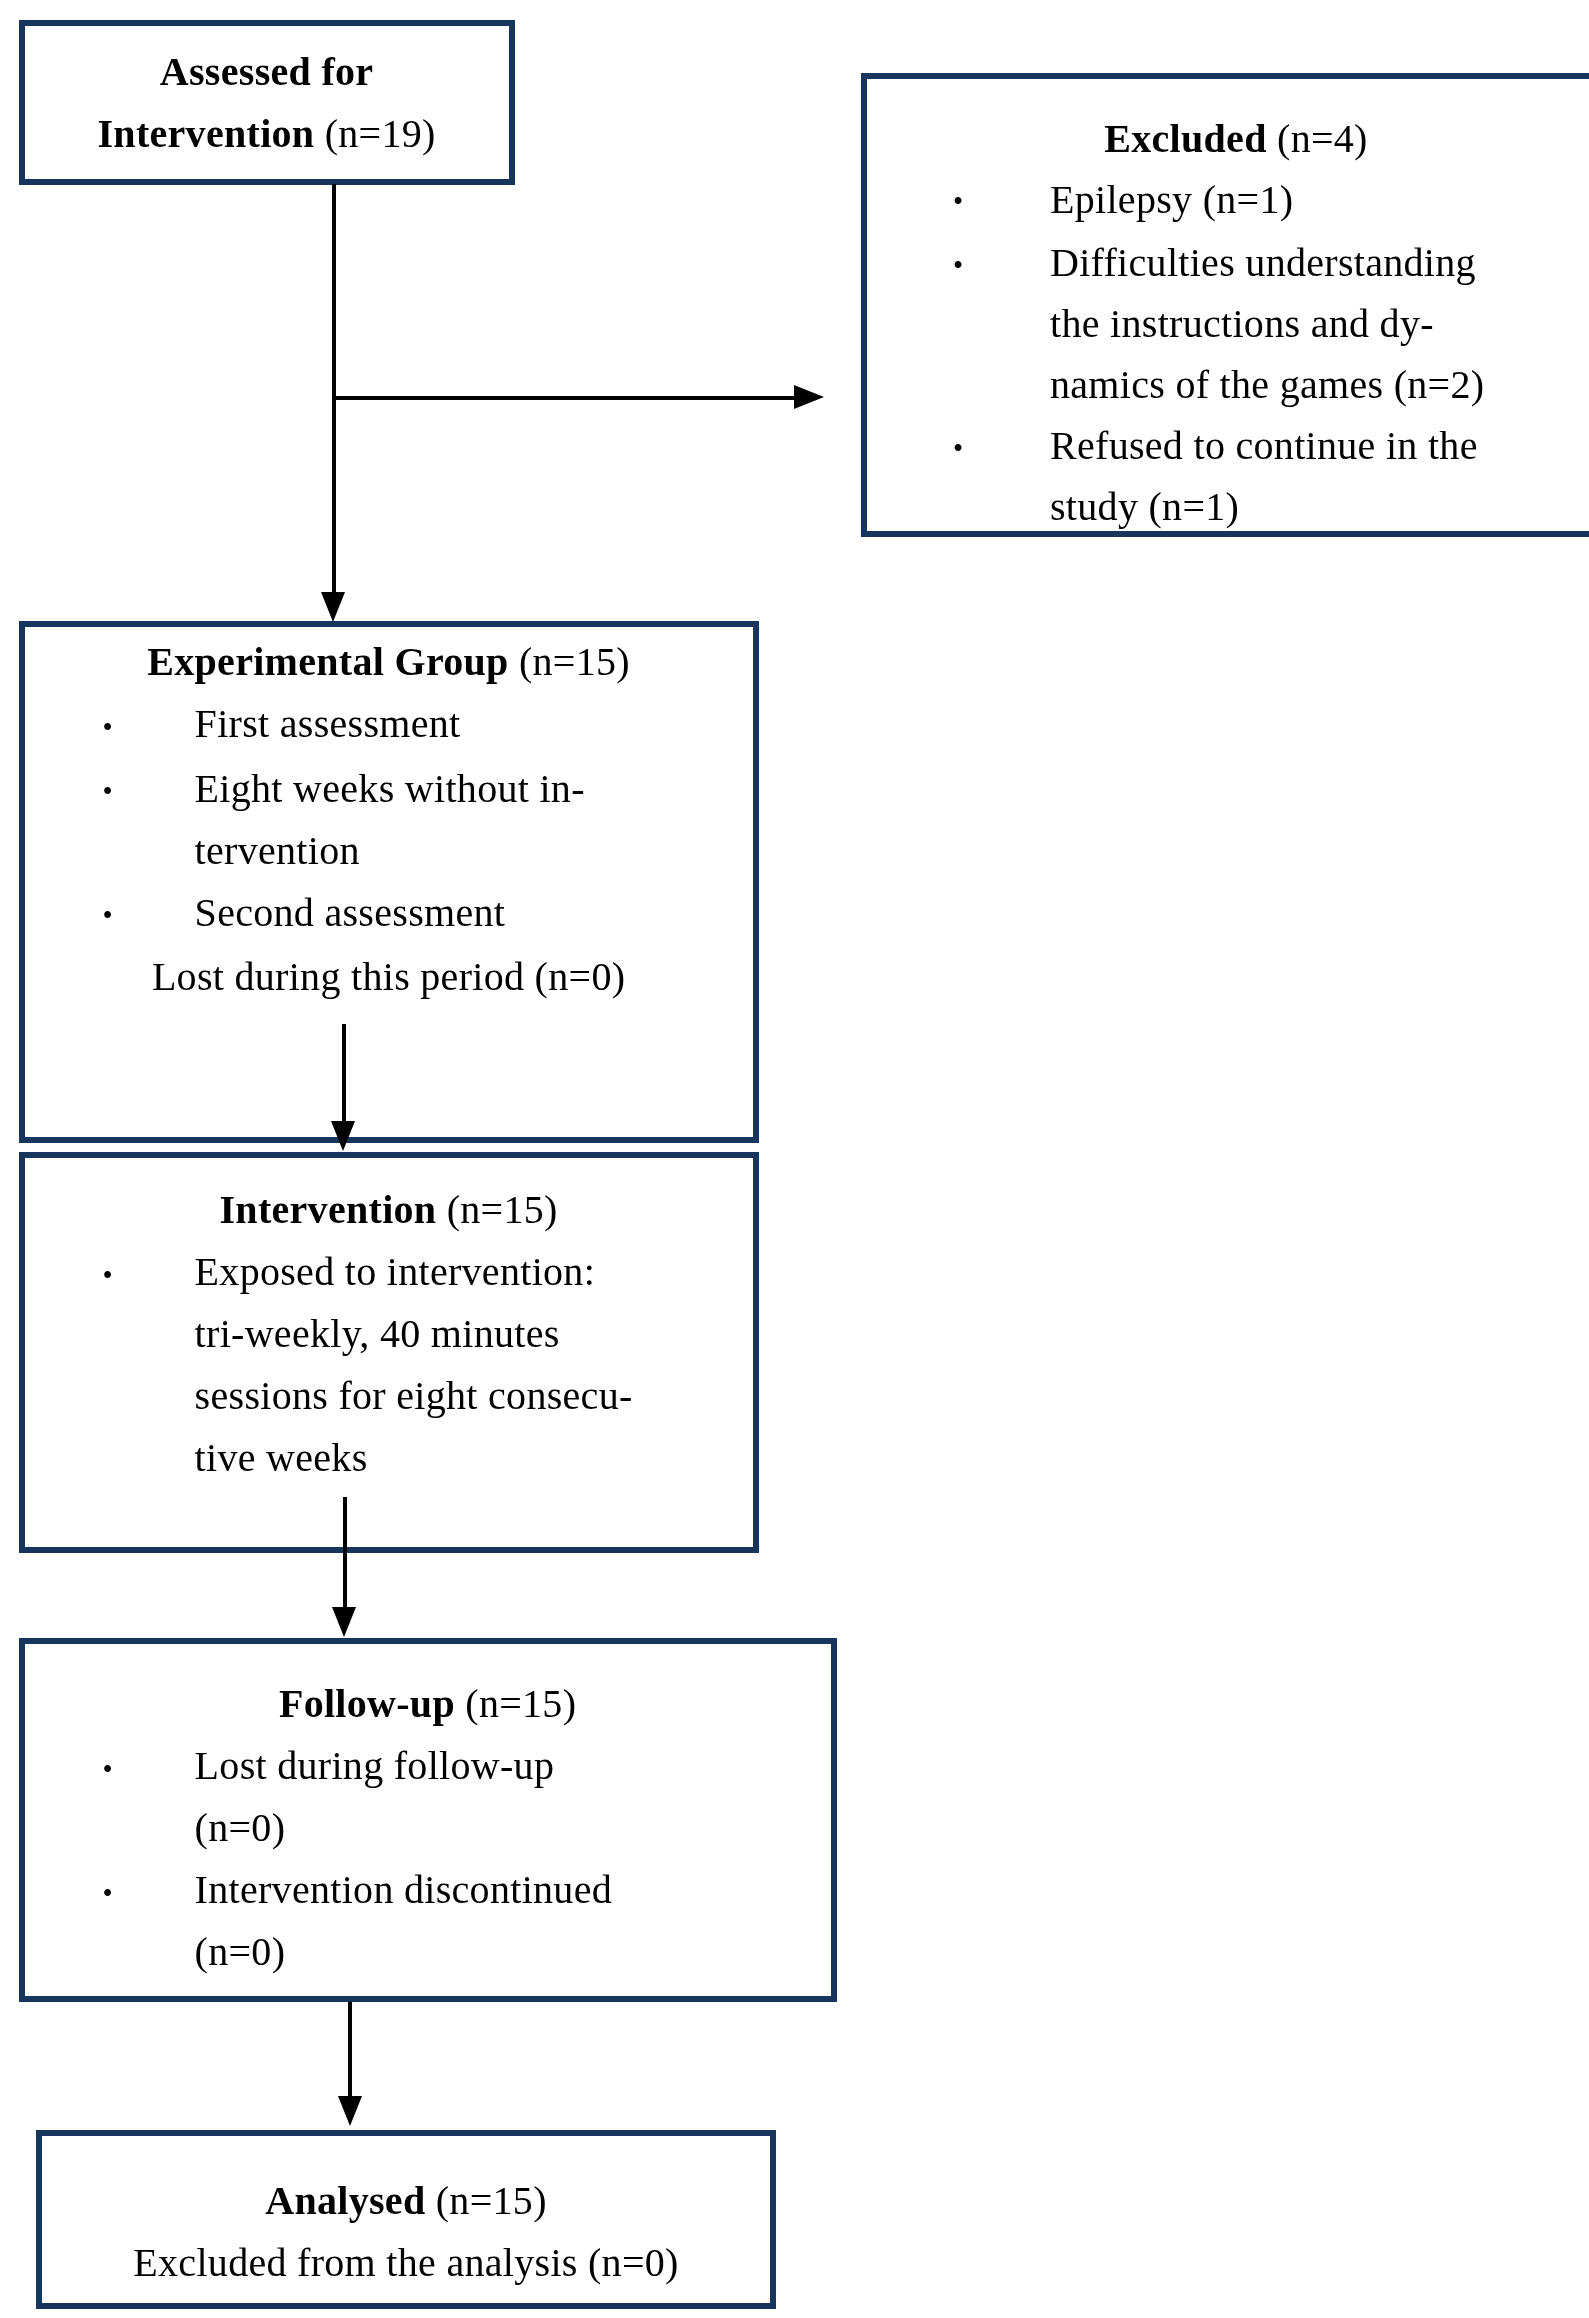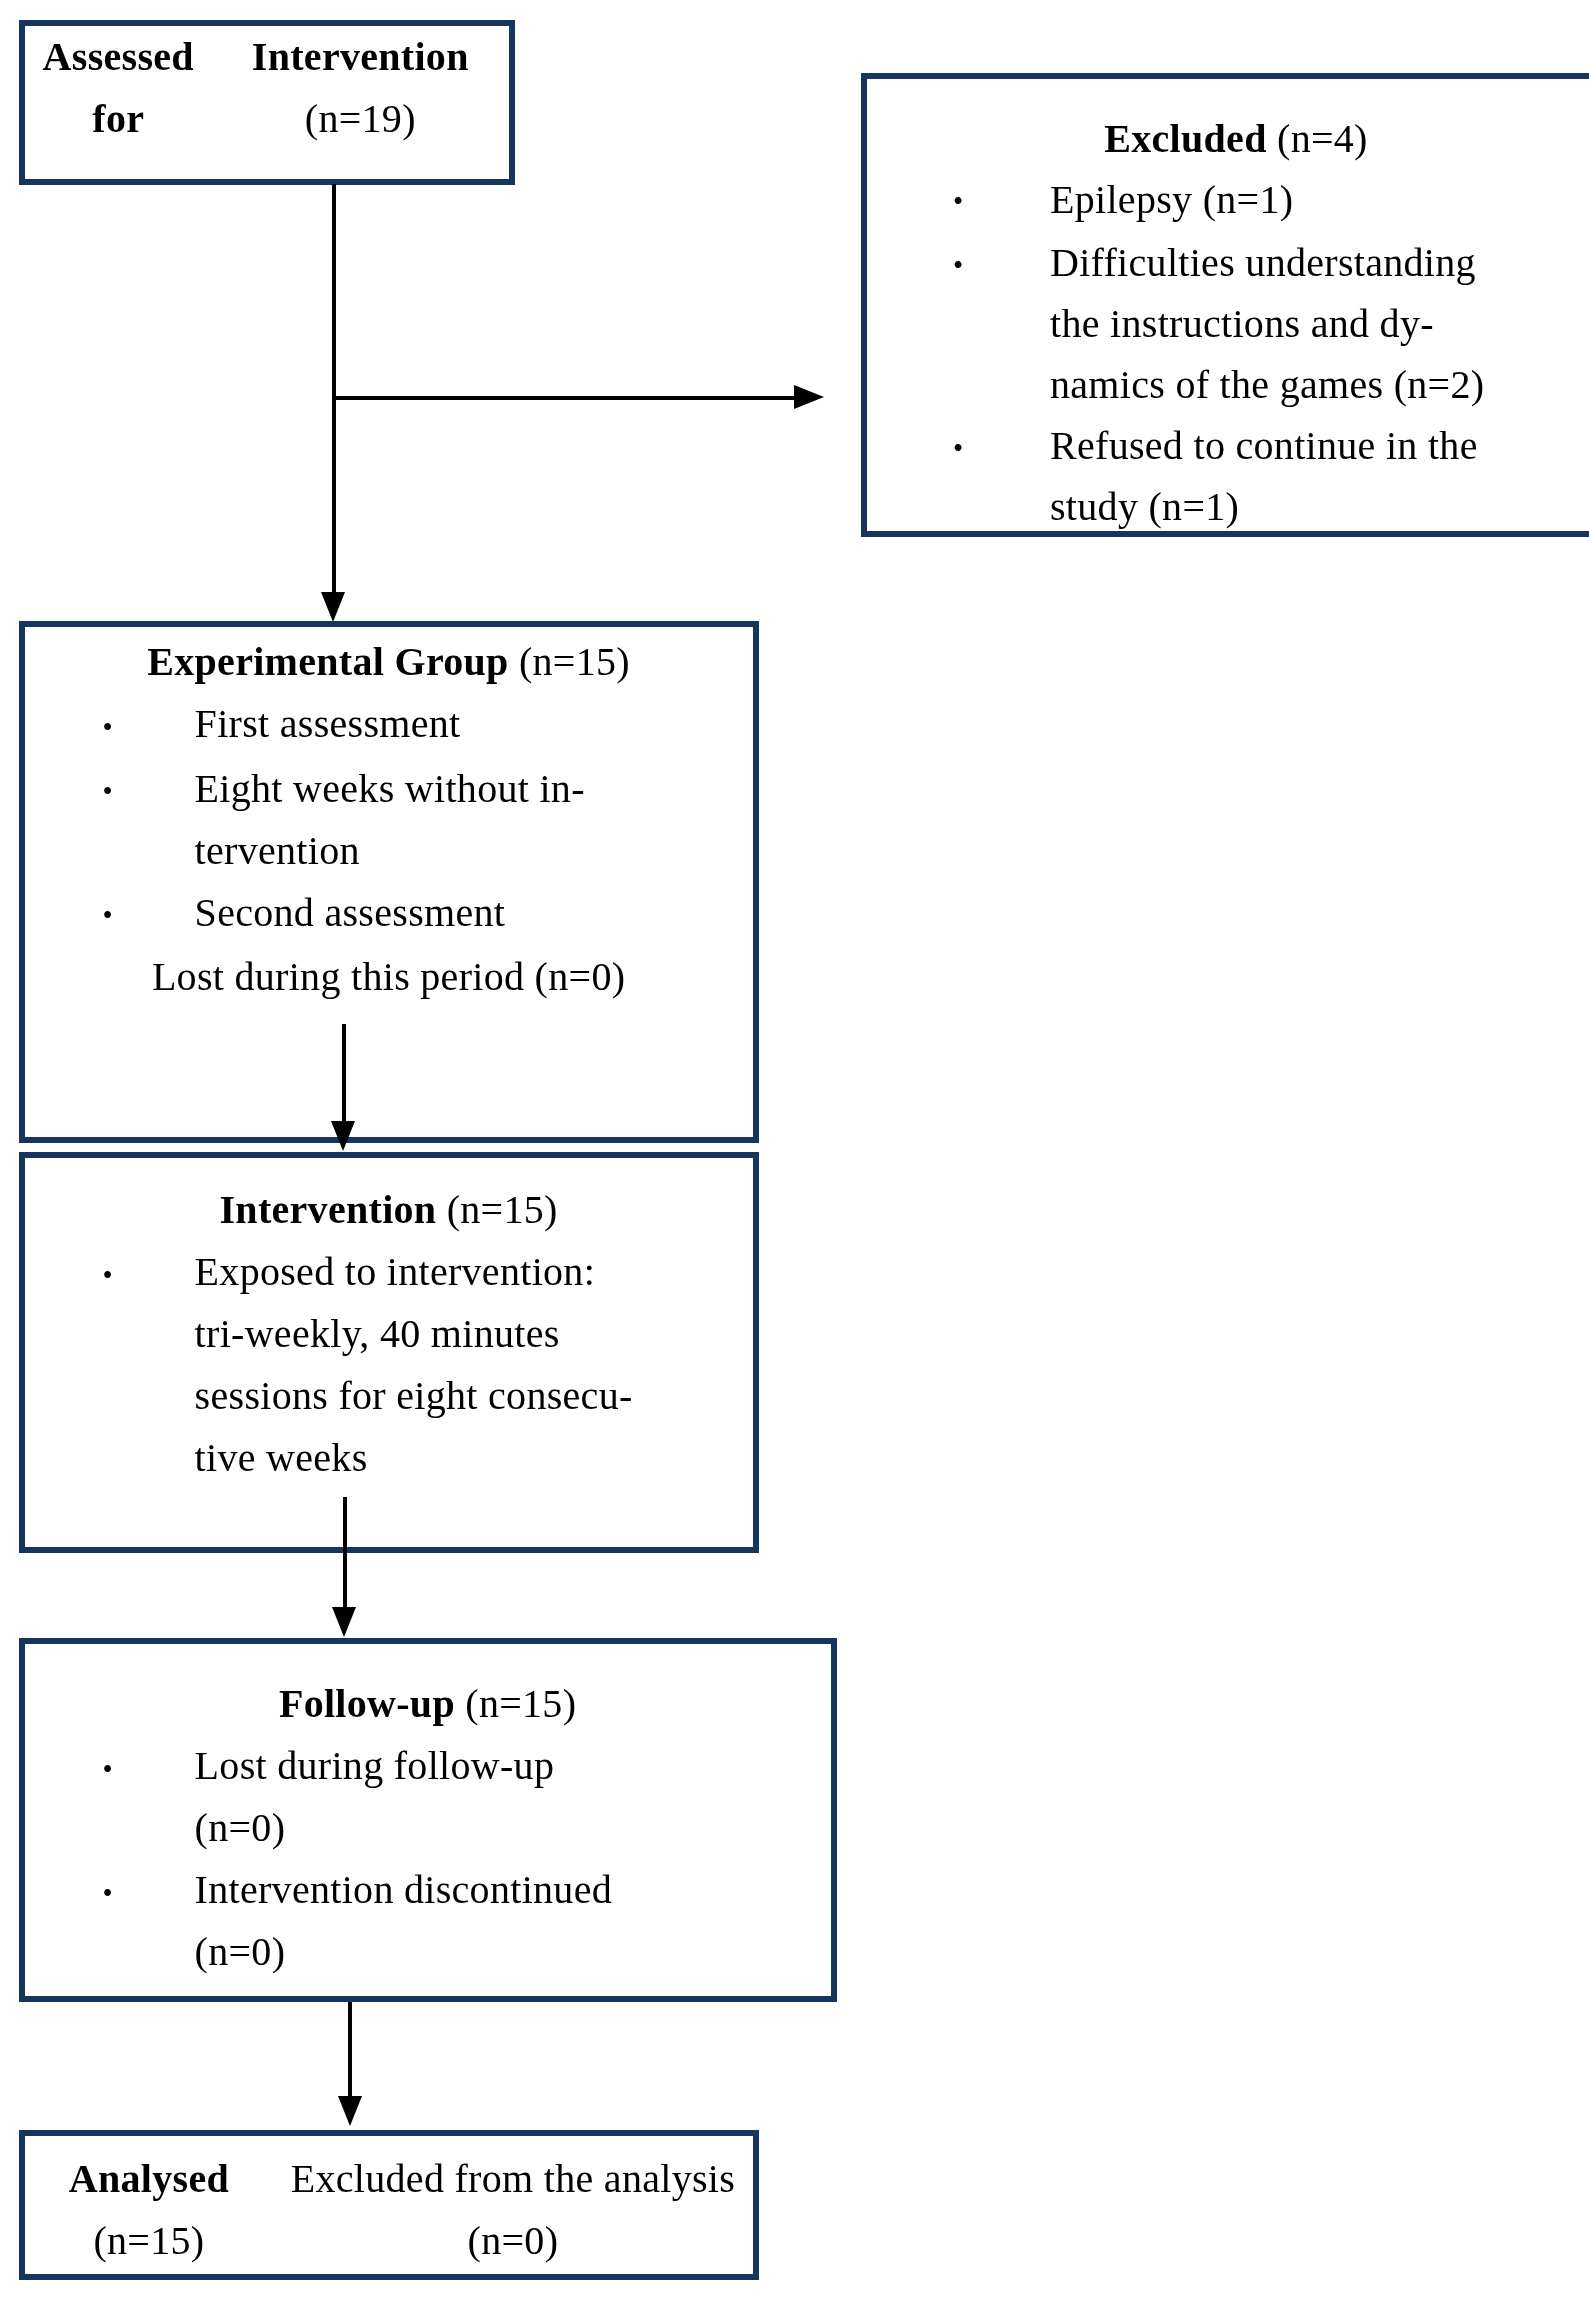--- a/index.html
+++ b/index.html
@@ -8,21 +8,21 @@
     position:relative; width:1590px; height:2319px;
     font-family:"Liberation Serif","DejaVu Serif",serif;
     font-size:40px; color:#000; letter-spacing:0.3px;
   }
   .box {
     position:absolute; box-sizing:border-box; background:#fff;
     border:6.6px solid var(--border-color);
   }
   .line { line-height:62px; text-align:center; }
   .b { font-weight:bold; }
-  .center-col { display:flex; flex-direction:row; justify-content:flex-start; height:100%; }
+  .center-col { display:flex; flex-direction:column; justify-content:center; height:100%; }
   .bullet-row { display:flex; align-items:flex-start; line-height:62px; }
   .bullet-row .marker { flex:0 0 92px; text-align:left; font-size:29px; line-height:62px; padding-top:2.7px; }
   .bullet-row .btext { white-space:pre-line; }
   .left-rows .bullet-row { margin-left:78px; }
   
   #excluded-box { line-height:61px; padding-top:28.5px;margin-left:36px; }
   #excluded-box .line { line-height:61px; }
   #excluded-box .bullet-row { line-height:61px; margin-left:86px; }
   #excluded-box .bullet-row .marker { flex-basis:97px; line-height:61px; }
   
@@ -120,19 +120,19 @@
   <div class="bullet-row">
     <span class="marker">•</span>
     <span class="btext">Intervention discontinued
 (n=0)</span>
   </div>
 </div>
 
 <div class="vline" style="left:348px; top:2002px; height:97px;"></div>
 <div class="head-down" style="left:338px; top:2096px;"></div>
 
-<div class="box" id="analysed-box" style="left:19px; top:2130px; width:740px; height:150px;">
+<div class="box" id="analysed-box" style="left:36px; top:2130px; width:740px; height:179px;">
   <div class="center-col" style="padding-top:12px;">
     <div class="line"><span class="b">Analysed</span><span> (n=15)</span></div>
     <div class="line">Excluded from the analysis (n=0)</div>
   </div>
 </div>
 
 
 </body></html>

